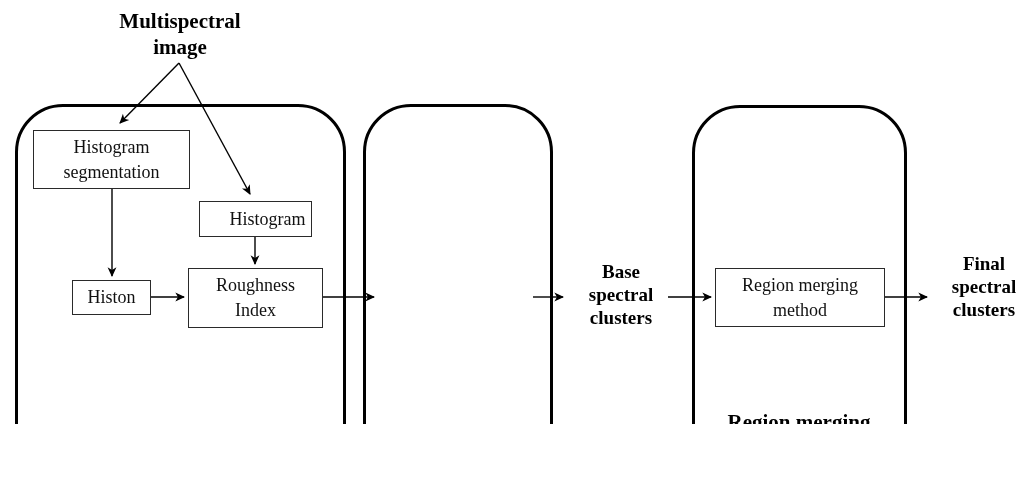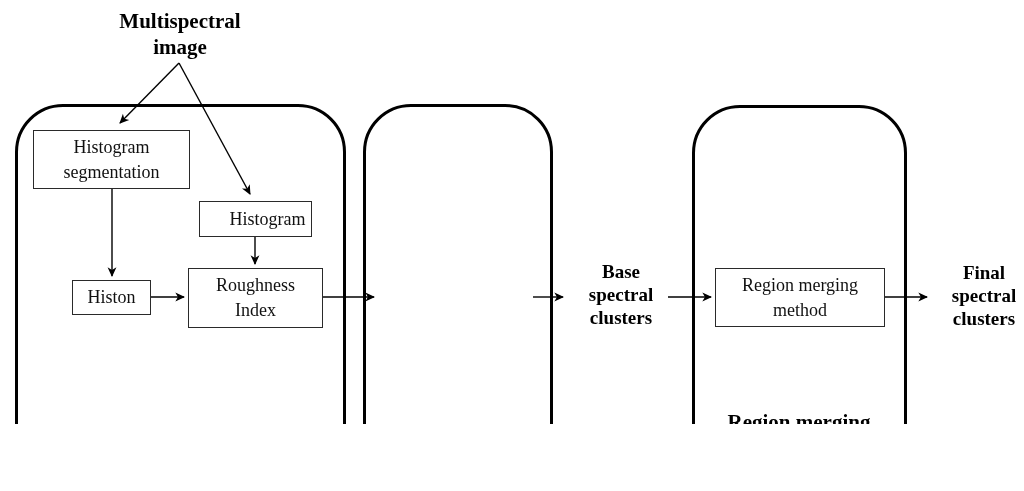--- a/index.html
+++ b/index.html
@@ -77,21 +77,21 @@
   <div class="box" style="left:199px; top:201px; width:113px; height:36px;padding-left:24px;">Histogram</div>
   <div class="box" style="left:72px; top:280px; width:79px; height:35px;">Histon</div>
   <div class="box" style="left:188px; top:268px; width:135px; height:60px;">Roughness
 Index</div>
   <div class="box" style="left:715px; top:268px; width:170px; height:59px;">Region merging
 method</div>
 
   <div class="label mid" style="left:621px; top:261px;">Base
 spectral
 clusters</div>
-  <div class="label mid" style="left:984px; top:262px;">Final
+  <div class="label mid" style="left:984px; top:253px;">Final
 spectral
 clusters</div>
 
   <svg class="arrows" width="1024" height="491" viewBox="0 0 1024 491">
     <defs>
       <marker id="ah" viewBox="0 0 10 10" refX="8.6" refY="5" markerWidth="7.2" markerHeight="7.2" orient="auto-start-reverse">
         <path d="M0,0.6 L9.6,5 L0,9.4 L2.6,5 Z" fill="#000"></path>
       </marker>
     </defs>
     <line x1="179" y1="63" x2="120" y2="123" marker-end="url(#ah)"></line>

